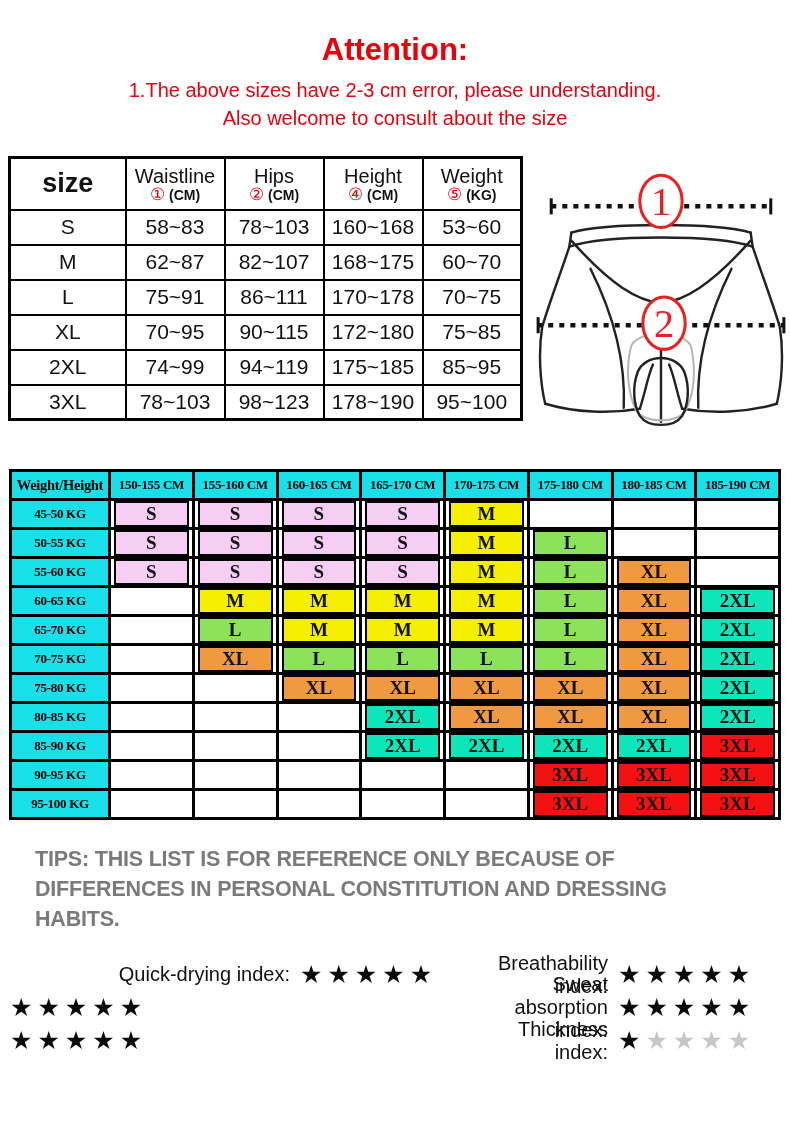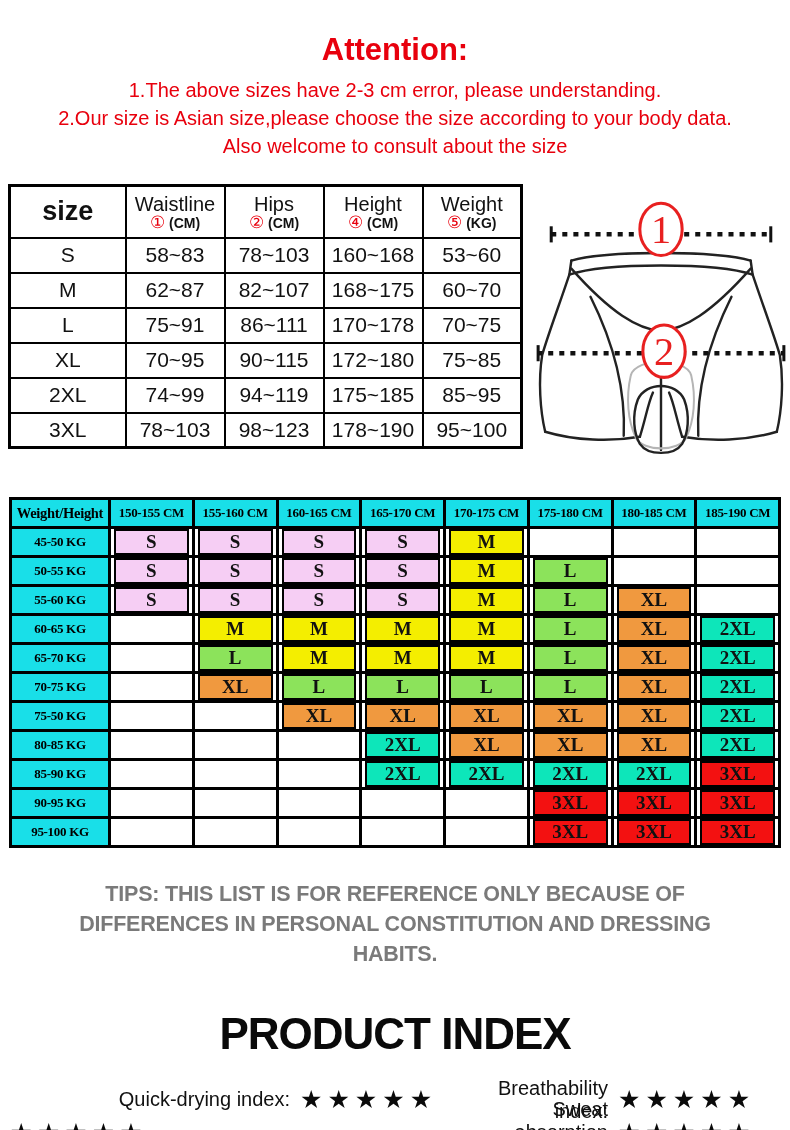--- a/index.html
+++ b/index.html
@@ -33,41 +33,40 @@
   .matrix > div { background:#fff; height:26px; display:flex; align-items:center; justify-content:center; }
   .matrix .hdr { background:var(--cyan,#19dfe8); font-size:13px; letter-spacing:-0.3px; }
   .matrix .corner { font-size:14.5px; }
   .matrix .wt { font-size:13px; }
   .matrix .mcell { position:relative; }
   .mblock { position:absolute; top:0; bottom:0; left:3px; right:3px;
             border:2px solid #000; display:flex; align-items:center; justify-content:center;
             font-size:19px; color:#111; }
 
   
-  .tips { width:720px; margin:31px auto 0; text-align:center; color:var(--tips-gray,#7a7a7a);
+  .tips { width:720px; margin:24px auto 0; text-align:left; color:var(--tips-gray,#7a7a7a);
           font-size:21.5px; font-weight:bold; line-height:30px; letter-spacing:-0.2px; }
 
   
   .pi-title { text-align:center; margin-top:40px; font-size:44px; font-weight:bold; color:#0a0a0a; letter-spacing:-1px; }
   .pi-grid { display:grid; grid-template-columns:452px 1fr; margin:24px 10px 0 10px; }
   .pi-item { display:flex; align-items:center; height:33px; }
   .pi-label { flex:1; text-align:right; font-size:20px; color:#111; padding-right:10px; }
   .pi-stars { width:162px; white-space:nowrap; }
   .star { font-size:25px; line-height:25px; margin-right:5px; color:#0a0a0a; }
   .star.empty { color:var(--star-gray,#c6c6c6); }
 </style>
 </head>
 <body>
 
 <div class="page">
 
   <div class="attention">
     <div class="attention-heading">Attention:</div>
     <div class="attention-line">1.The above sizes have 2-3 cm error, please understanding.</div>
-    <div class="attention-line">2.Our size is Asian size,please choose the size according to your body data.</div>
     <div class="attention-line">Also welcome to consult about the size</div>
   </div>
 
   <div class="size-row">
     <table class="size-table">
       <thead>
           <tr id="size-table-head">
             <th><span class="size-word">size</span></th>
             <th>
               <div class="col-label">Waistline</div>
@@ -321,21 +320,21 @@
       </div>
       <div class="mcell">
         <div class="mblock" style="background: rgb(140, 227, 91);">L</div>
       </div>
       <div class="mcell">
         <div class="mblock" style="background: rgb(240, 153, 63);">XL</div>
       </div>
       <div class="mcell">
         <div class="mblock" style="background: rgb(13, 230, 186);">2XL</div>
       </div>
-      <div class="hdr wt">75-50 KG</div>
+      <div class="hdr wt">75-80 KG</div>
       <div class="mcell"></div>
       <div class="mcell"></div>
       <div class="mcell">
         <div class="mblock" style="background: rgb(240, 153, 63);">XL</div>
       </div>
       <div class="mcell">
         <div class="mblock" style="background: rgb(240, 153, 63);">XL</div>
       </div>
       <div class="mcell">
         <div class="mblock" style="background: rgb(240, 153, 63);">XL</div>
@@ -414,21 +413,20 @@
       <div class="mcell">
         <div class="mblock" style="background: rgb(243, 17, 17);">3XL</div>
       </div>
       <div class="mcell">
         <div class="mblock" style="background: rgb(243, 17, 17);">3XL</div>
       </div>
     </div>
 
   <div class="tips">TIPS: THIS LIST IS FOR REFERENCE ONLY BECAUSE OF DIFFERENCES IN PERSONAL CONSTITUTION AND DRESSING HABITS.</div>
 
-  <div class="pi-title">PRODUCT INDEX</div>
 
   <div class="pi-grid" id="pi-grid">
       <div>
         <div class="pi-item">
           <span class="pi-label">Quick-drying index:</span>
           <span class="pi-stars"><span class="star filled">★</span><span class="star filled">★</span><span class="star filled">★</span><span class="star filled">★</span><span class="star filled">★</span></span>
         </div>
         <div class="pi-item">
           <span class="pi-stars"><span class="star filled">★</span><span class="star filled">★</span><span class="star filled">★</span><span class="star filled">★</span><span class="star filled">★</span></span>
         </div>

